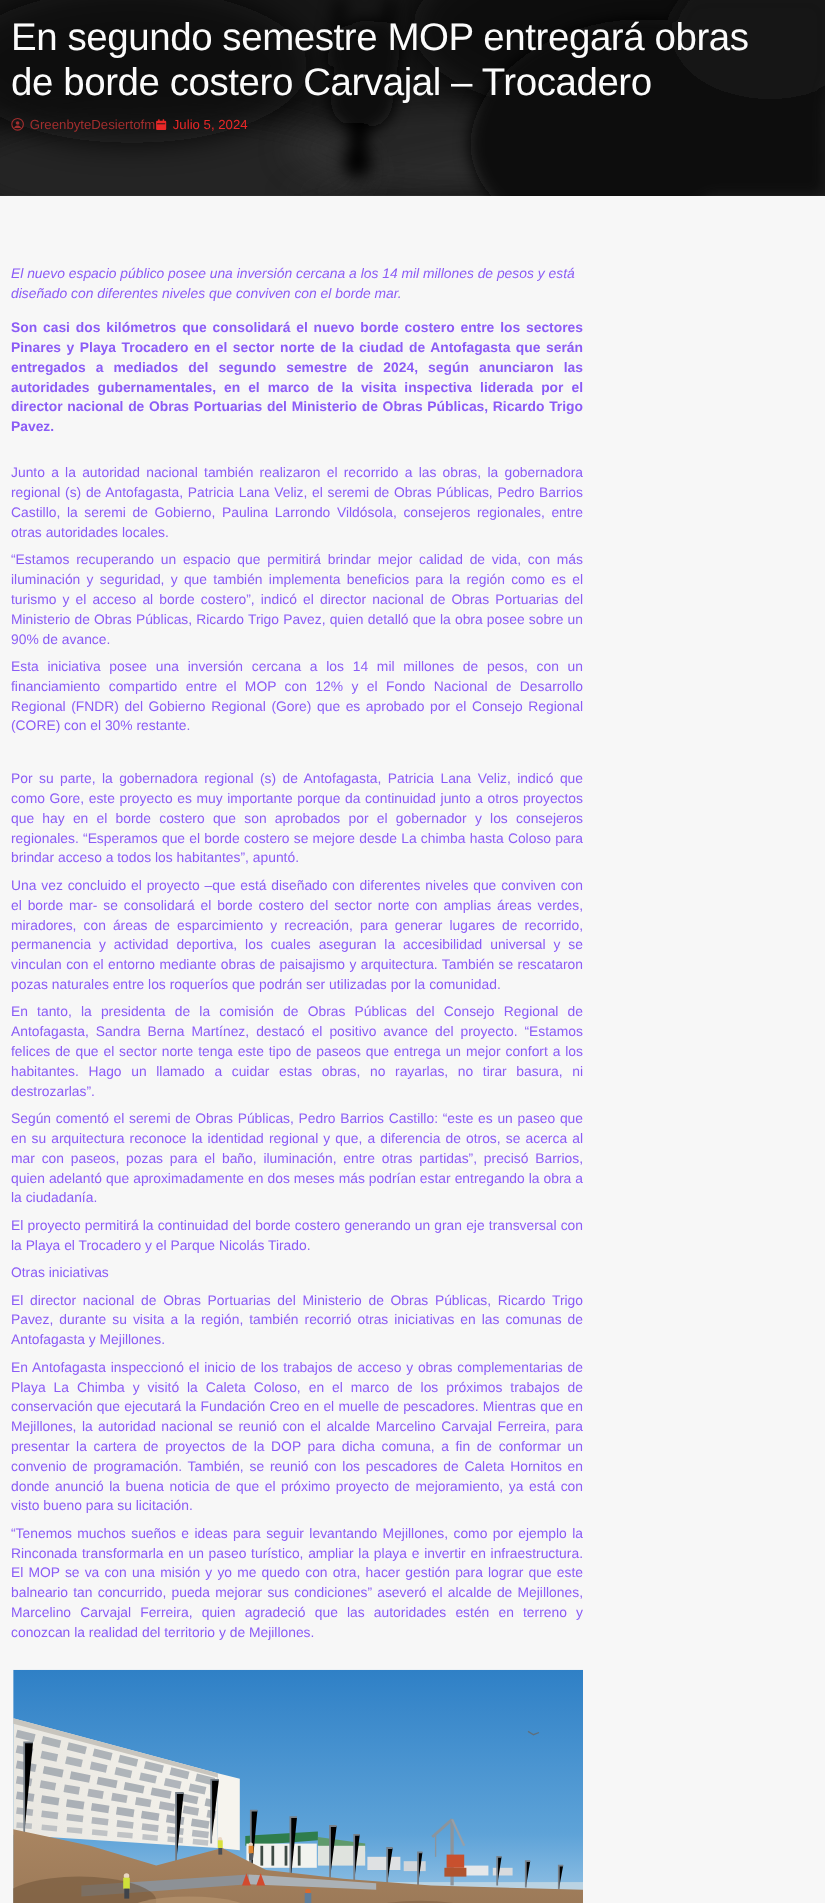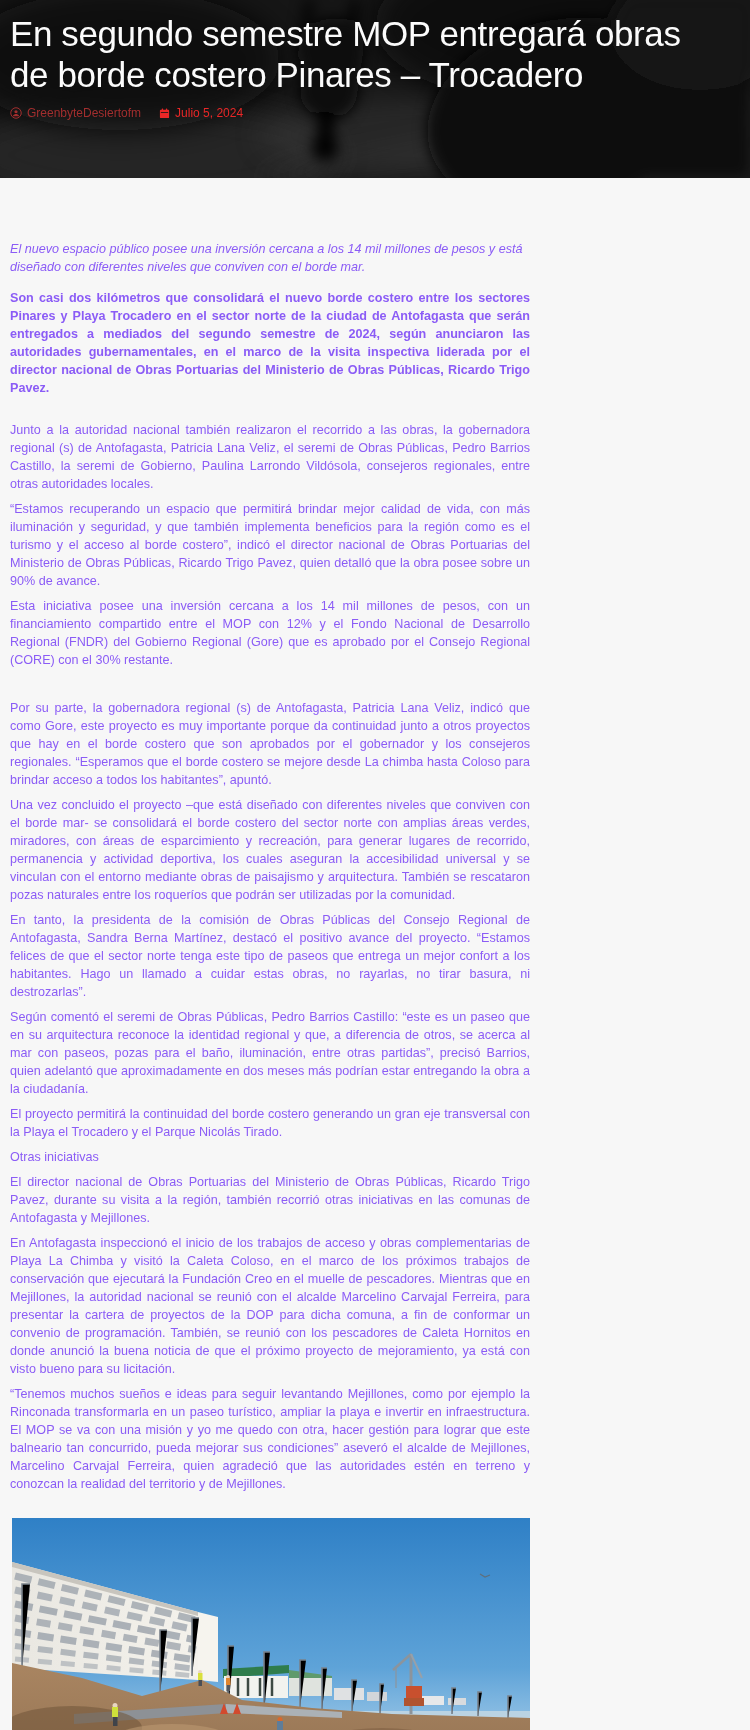--- a/index.html
+++ b/index.html
@@ -13,21 +13,21 @@
   .header{
     position:relative;height:178px;background:#141414;overflow:hidden;
   }
   .header-art{position:absolute;inset:0;display:block;}
   .header-content{position:relative;padding:13px 10px 0 10px;z-index:2;}
   .title{
     margin:0 0 11px 0;width:705px;
     color:#fbfbfb;font-size:35px;line-height:41px;font-weight:500;
     letter-spacing:-0.4px;
   }
-  .meta{display:flex;align-items:center;gap:18px;font-size:12px;}
+  .meta{display:flex;align-items:center;font-size:12px;}
   .meta-item{display:flex;align-items:center;gap:5px;}
   .meta-author{color:#a22e2e;text-decoration:none;}
   .meta-date{color:#e92727;}
   .meta-item svg{display:block;}
   
   .article{
     width:520px;
     padding:62px 0 0 10px;
     box-sizing:content-box;
   }
@@ -72,21 +72,21 @@
       <rect x="318" y="112" width="16" height="30" rx="6" fill="#060606"></rect>
       <path d="M310 0 L300 60 M355 0 L352 40" stroke="#090909" stroke-width="8" fill="none"></path>
 
       <ellipse cx="560" cy="115" rx="135" ry="95" fill="#070707" transform="rotate(-14 560 115)"></ellipse>
       <rect x="620" y="0" width="130" height="178" fill="#0b0b0b"></rect>
       <ellipse cx="700" cy="30" rx="90" ry="60" fill="#1d1d1d" opacity="0.8"></ellipse>
     </g>
   </svg>
 
   <div class="header-content">
-    <h1 class="title">En segundo semestre MOP entregará obras de borde costero Pinares – Trocadero</h1>
+    <h1 class="title">En segundo semestre MOP entregará obras de borde costero Carvajal – Trocadero</h1>
     <div class="meta">
       <a class="meta-item meta-author" href="#">
         <svg width="12" height="12" viewBox="0 0 24 24">
           <circle cx="12" cy="12" r="10.5" fill="none" stroke="#a22e2e" stroke-width="2"></circle>
           <circle cx="12" cy="9.5" r="3.2" fill="#a22e2e"></circle>
           <path d="M5.5 18.5 C7 14.8 10 14 12 14 C14 14 17 14.8 18.5 18.5" fill="#a22e2e"></path>
         </svg>
         <span>GreenbyteDesiertofm</span>
       </a>
       <span class="meta-item meta-date">

